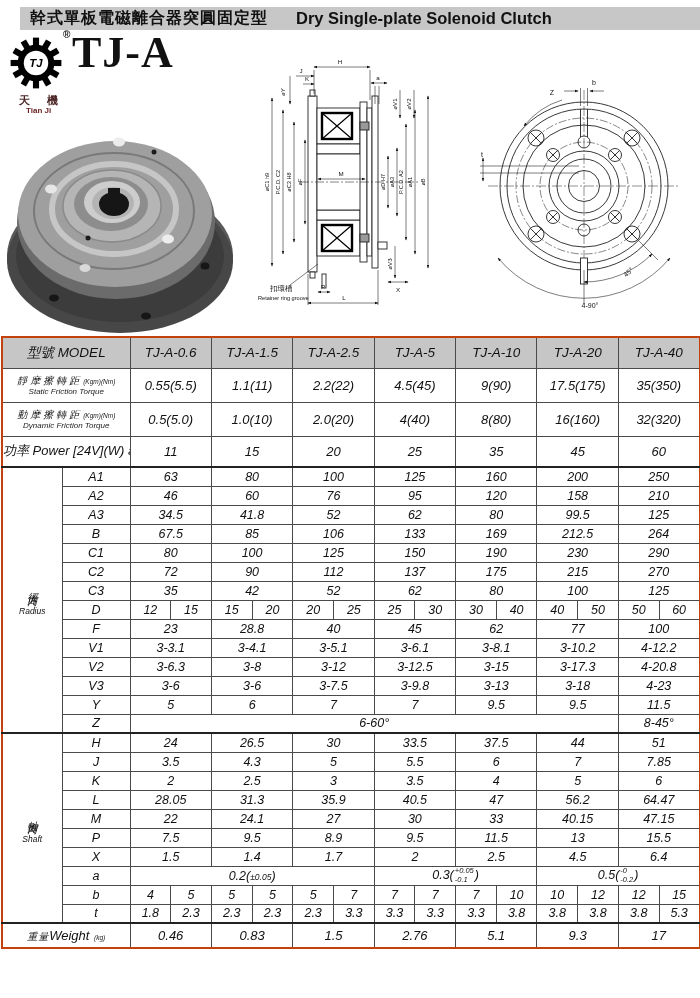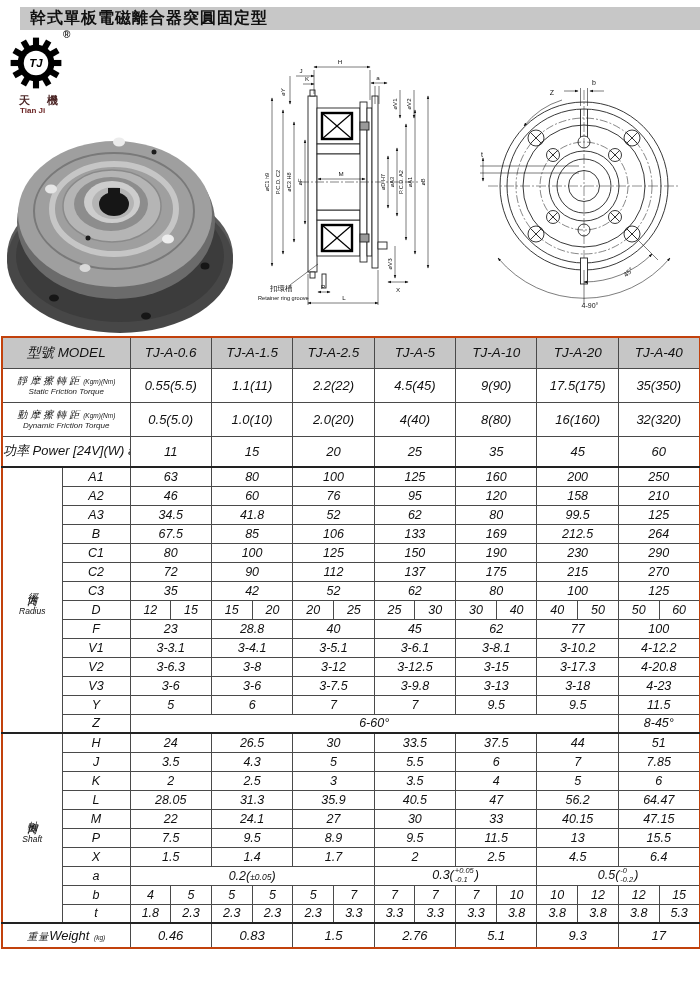--- a/index.html
+++ b/index.html
@@ -18,21 +18,21 @@
 
   .logo{position:absolute;left:6px;top:31px;width:240px;height:84px;}
   .logo .gear{position:absolute;left:2px;top:4px;}
   .logo .reg{position:absolute;left:57px;top:-2px;font-size:10px;font-weight:bold;}
   .logo .model{
     position:absolute;left:66px;top:0px;
     font-family:"Liberation Serif","DejaVu Serif",serif;
     font-weight:bold;font-size:44px;line-height:1;letter-spacing:1px;
   }
   .logo .co-zh{position:absolute;left:13px;top:62px;font-size:11px;font-weight:bold;letter-spacing:7px;color:#4a2424;white-space:nowrap;text-align:right;}
-  .logo .co-en{position:absolute;left:14px;top:75px;font-size:8px;font-weight:bold;color:#6b2424;white-space:nowrap;}
+  .logo .co-en{position:absolute;left:20px;top:75px;font-size:8px;font-weight:bold;color:#6b2424;white-space:nowrap;}
 
   
   .photo{position:absolute;left:2px;top:92px;}
   .secdraw{position:absolute;left:256px;top:52px;}
   .frontdraw{position:absolute;left:466px;top:58px;}
   svg text{font-family:"Liberation Sans",sans-serif;}
 
   
   table.spec{
     position:absolute;left:1px;top:336px;width:698px;
@@ -65,20 +65,21 @@
   .ven{font-size:8.5px;margin-top:16px;}
   td.key{font-size:12.5px;}
   .sm{font-size:8.5px;}
   .tol{display:inline-flex;flex-direction:column;vertical-align:middle;font-size:7.5px;line-height:1.1;text-align:left;margin:0 1px;}
 </style>
 </head>
 <body>
 
 <div class="titlebar">
   <span class="title-zh">幹式單板電磁離合器突圓固定型</span>
+  <span class="title-en">Dry Single-plate Solenoid Clutch</span>
 </div>
 
 <div class="logo">
   <svg class="gear" width="56" height="56" viewBox="0 0 64 64">
     <g fill="#000">
       <circle cx="32" cy="32" r="21"></circle>
       <g>
         <rect x="28.5" y="3" width="7" height="13"></rect>
         <rect x="28.5" y="3" width="7" height="13" transform="rotate(30 32 32)"></rect>
         <rect x="28.5" y="3" width="7" height="13" transform="rotate(60 32 32)"></rect>
@@ -90,20 +91,21 @@
         <rect x="28.5" y="3" width="7" height="13" transform="rotate(240 32 32)"></rect>
         <rect x="28.5" y="3" width="7" height="13" transform="rotate(270 32 32)"></rect>
         <rect x="28.5" y="3" width="7" height="13" transform="rotate(300 32 32)"></rect>
         <rect x="28.5" y="3" width="7" height="13" transform="rotate(330 32 32)"></rect>
       </g>
     </g>
     <circle cx="32" cy="32" r="14" fill="#fff"></circle>
     <text x="32" y="37" text-anchor="middle" font-size="13" font-weight="bold" font-style="italic" font-family="Liberation Serif,serif" fill="#000">TJ</text>
   </svg>
   <span class="reg">®</span>
+  <span class="model">TJ-A</span>
   <span class="co-zh">天 機</span>
   <span class="co-en">Tian Ji</span>
 </div>
 
 <svg class="photo" width="234" height="252" viewBox="0 0 234 252">
   <g>
     <ellipse cx="118" cy="164" rx="113" ry="73" fill="#5a5a5a"></ellipse>
     <ellipse cx="118" cy="169" rx="113" ry="72" fill="#474747"></ellipse>
     <ellipse cx="118" cy="164" rx="104" ry="66" fill="#3c3c3c"></ellipse>
     <ellipse cx="52" cy="206" rx="5" ry="3.5" fill="#161616"></ellipse>

